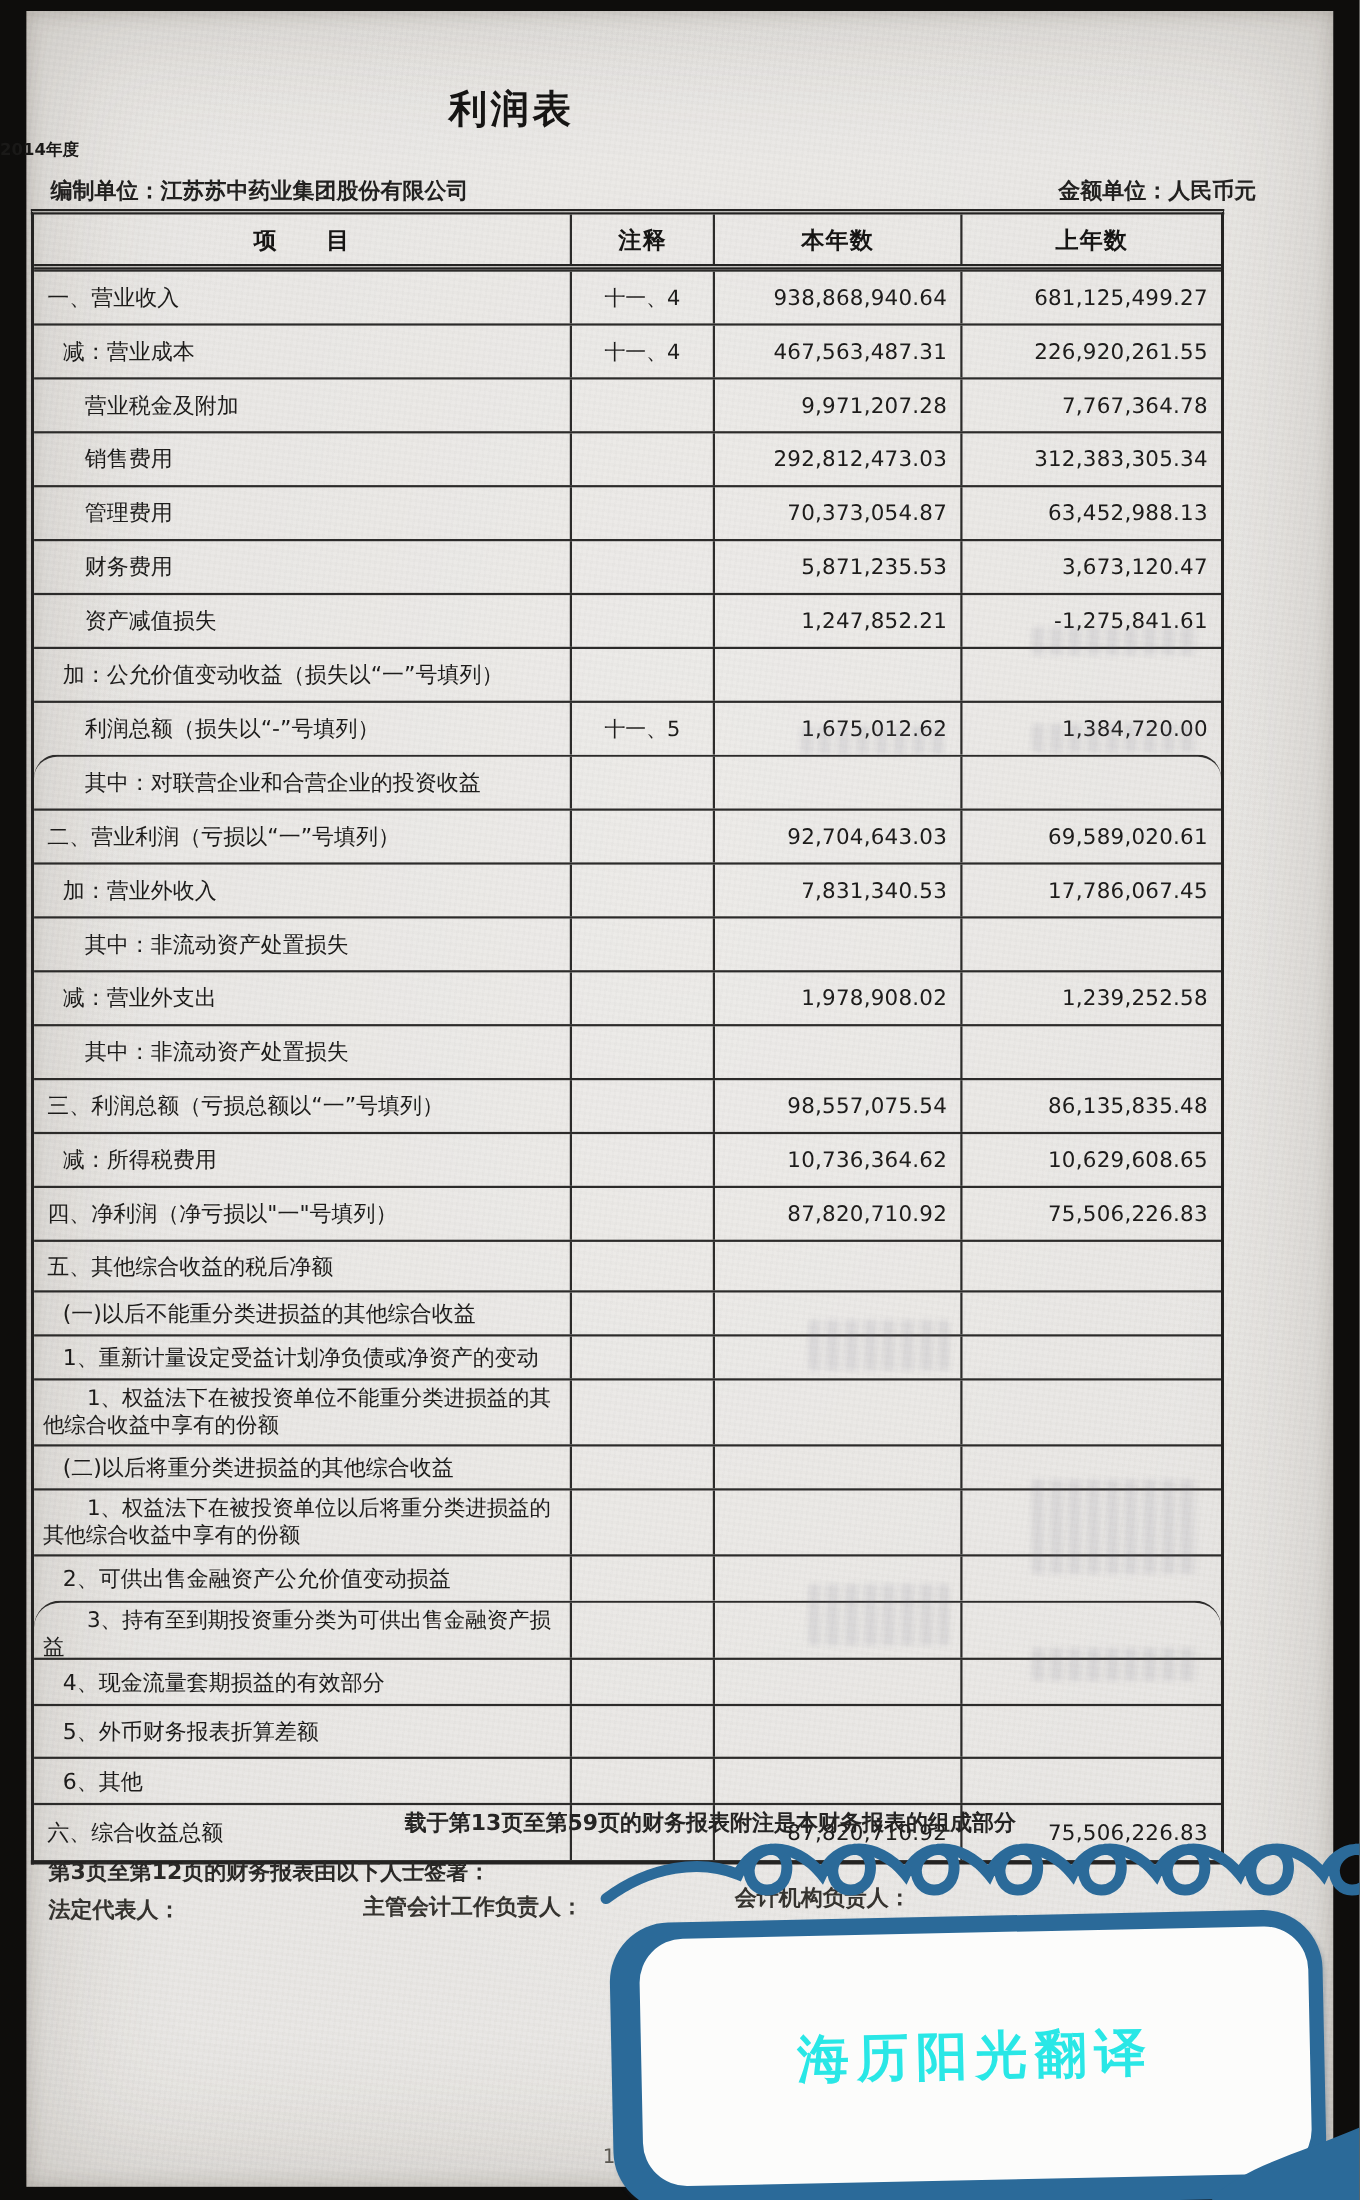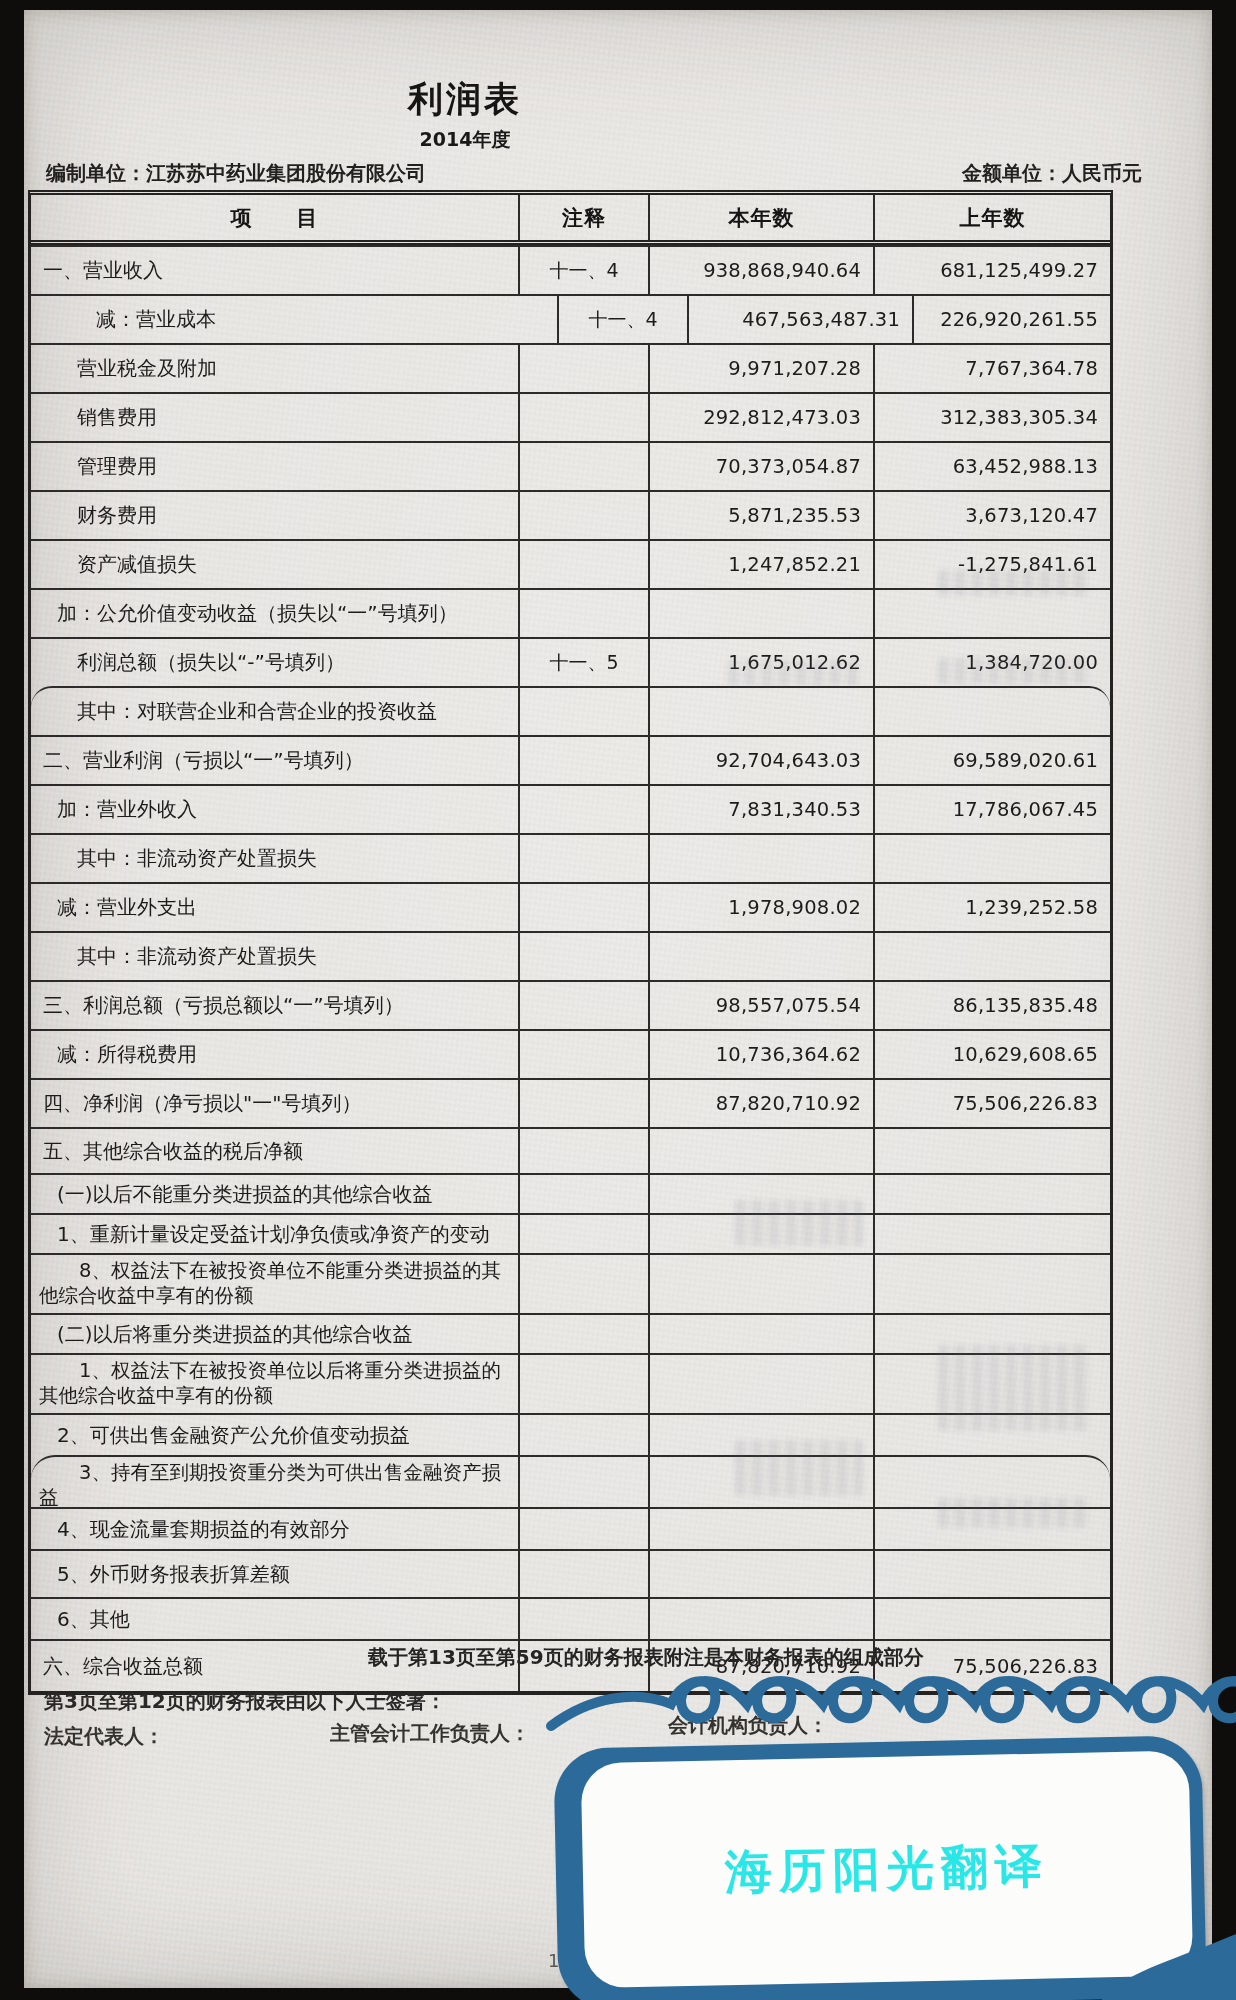--- a/index.html
+++ b/index.html
@@ -16,21 +16,21 @@
   }
   .paper::after{
     content:'';position:absolute;inset:0;pointer-events:none;
     background:
       repeating-linear-gradient(7deg, rgba(255,255,255,.02) 0 3px, rgba(0,0,0,.013) 3px 6px),
       repeating-linear-gradient(97deg, rgba(0,0,0,.012) 0 2px, rgba(255,255,255,.02) 2px 5px),
       radial-gradient(ellipse at 50% 38%, rgba(255,255,255,.18), transparent 70%);
   }
   .abs{position:absolute;}
   .doc-title{left:0;top:76px;width:930px;text-align:center;font-size:35px;font-weight:bold;letter-spacing:3px;color:#161514;}
-  .doc-period{left:0;top:127px;width:930px;text-align:center;font-size:19px;font-weight:bold;color:#1a1918;}
+  .doc-period{left:0;top:127px;width:930px;text-align:left;font-size:15px;font-weight:bold;color:#1a1918;}
   .prep-line{left:46px;top:160px;font-size:20px;font-weight:bold;color:#222120;}
   .unit-line{left:860px;top:160px;width:282px;text-align:right;font-size:20px;font-weight:bold;color:#222120;}
 
   
   .tbl{
     position:absolute;left:28px;top:190px;width:1085px;box-sizing:border-box;
     border:3px solid #242322;border-top:5px double #242322;border-bottom:4px solid #242322;
   }
   .trow{display:grid;grid-template-columns:487px 130px 225px 1fr;border-top:2px solid #2c2b2a;position:relative;}
   .trow.hdr{border-top:none;height:45px;border-bottom:5px double #242322;}
@@ -91,21 +91,21 @@
     <div class="c hc">注释</div>
     <div class="c hc">本年数</div>
     <div class="c hc">上年数</div>
   </div>
 <div class="trow" style="height: 47px;">
       <div class="c lab ind0">一、营业收入</div>
       <div class="c note">十一、4</div>
       <div class="c num">938,868,940.64</div>
       <div class="c num">681,125,499.27</div>
     </div>
-    <div class="trow" style="height: 47px; padding-left: 39px;">
+    <div class="trow" style="height: 47px;">
       <div class="c lab ind1">减：营业成本</div>
       <div class="c note">十一、4</div>
       <div class="c num">467,563,487.31</div>
       <div class="c num">226,920,261.55</div>
     </div>
     <div class="trow" style="height: 47px;">
       <div class="c lab ind2">营业税金及附加</div>
       <div class="c note"></div>
       <div class="c num">9,971,207.28</div>
       <div class="c num">7,767,364.78</div>
@@ -212,21 +212,21 @@
       <div class="c num"></div>
       <div class="c num"></div>
     </div>
     <div class="trow" style="height: 38px;">
       <div class="c lab ind1">1、重新计量设定受益计划净负债或净资产的变动</div>
       <div class="c note"></div>
       <div class="c num"></div>
       <div class="c num"></div>
     </div>
     <div class="trow wrapt" style="height: 58px;">
-      <div class="c lab ind1">8、权益法下在被投资单位不能重分类进损益的其他综合收益中享有的份额</div>
+      <div class="c lab ind1">1、权益法下在被投资单位不能重分类进损益的其他综合收益中享有的份额</div>
       <div class="c note"></div>
       <div class="c num"></div>
       <div class="c num"></div>
     </div>
     <div class="trow" style="height: 38px;">
       <div class="c lab ind1">(二)以后将重分类进损益的其他综合收益</div>
       <div class="c note"></div>
       <div class="c num"></div>
       <div class="c num"></div>
     </div>

